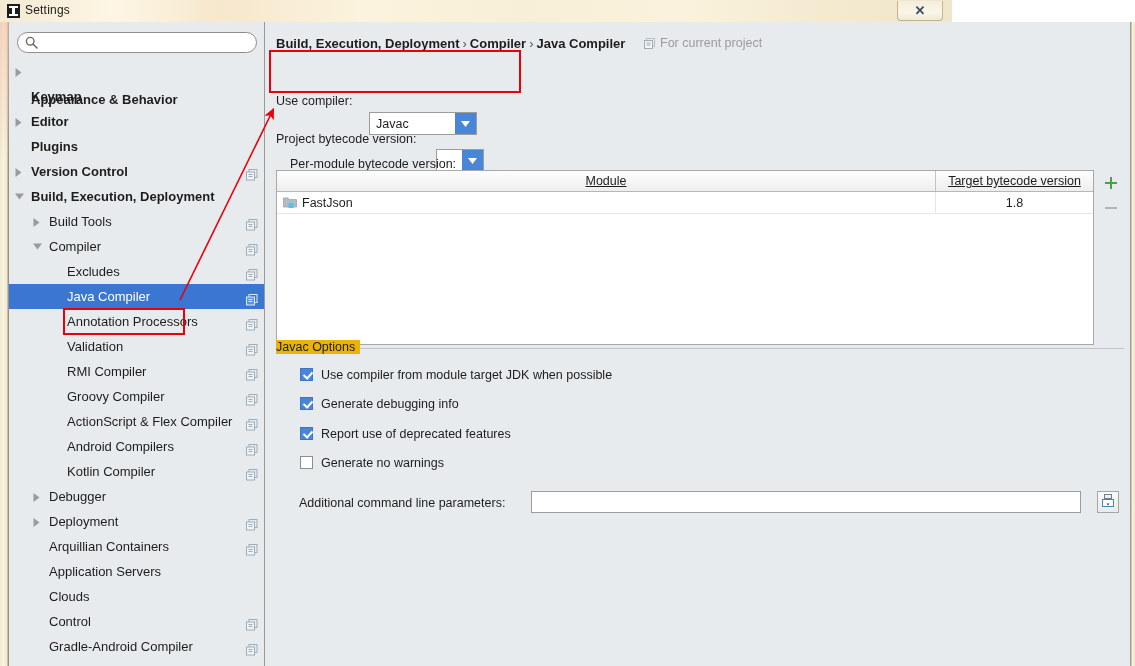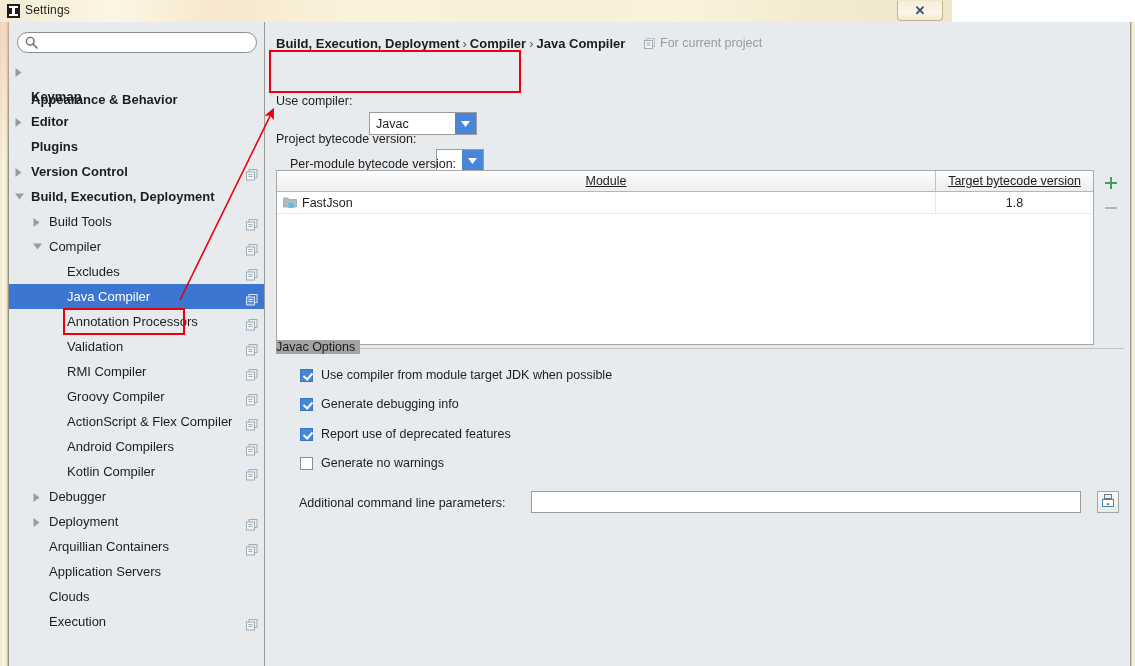--- a/index.html
+++ b/index.html
@@ -256,35 +256,35 @@
     width: 26px; height: 24px;
     display: flex; align-items: center; justify-content: center;
     cursor: pointer;
   }
   #btn-add { top: 1px; }
   #btn-remove { top: 26px; }
 
   
   #group-title {
     position: absolute; left: 10px; top: 318px;
-    font-size: 12.5px; color: #1d1d1d; background: #a3a3a3;
+    font-size: 12.5px; color: #1d1d1d; background: #eab308;
     padding-right: 5px; z-index: 2;
   }
   #group-line {
     position: absolute; left: 10px; top: 326px;
     width: 848px; height: 1px; background: #c3c3c3;
   }
   #group-line-mask {
     position: absolute; left: 10px; top: 322px;
     width: 84px; height: 9px; background: #e8ebee; z-index: 1;
   }
 
   .cbrow {
     position: absolute;
-    display: flex; align-items: center;
+    display: flex; 
     cursor: pointer;
   }
   .cbox {
     width: 13px; height: 13px;
     box-sizing: border-box;
     border: 1px solid #8d8d8d;
     background: #ffffff;
     margin-right: 8px;
     flex-shrink: 0;
     position: relative;
@@ -559,21 +559,30 @@
                 <line x1="2.5" y1="7.5" x2="6.5" y2="7.5" stroke="#9fadb8" stroke-width="1"></line>
               </svg></span>
           </div>
           <div class="tree-row">
             <span class="lbl" style="left: 40px;">Application Servers</span>
           </div>
           <div class="tree-row">
             <span class="lbl" style="left: 40px;">Clouds</span>
           </div>
           <div class="tree-row">
-            <span class="lbl" style="left: 40px;">Execution</span>
+            <span class="lbl" style="left: 40px;">Control</span>
+            <span class="proj-icon"><svg width="12" height="12" viewBox="0 0 12 12">
+                <rect x="3" y="0.5" width="8" height="8" fill="none" stroke="#9fadb8" stroke-width="1"></rect>
+                <rect x="0.5" y="3" width="8" height="8" fill="#f2f5f7" stroke="#9fadb8" stroke-width="1"></rect>
+                <line x1="2.5" y1="5.5" x2="6.5" y2="5.5" stroke="#9fadb8" stroke-width="1"></line>
+                <line x1="2.5" y1="7.5" x2="6.5" y2="7.5" stroke="#9fadb8" stroke-width="1"></line>
+              </svg></span>
+          </div>
+          <div class="tree-row">
+            <span class="lbl" style="left: 40px;">Gradle-Android Compiler</span>
             <span class="proj-icon"><svg width="12" height="12" viewBox="0 0 12 12">
                 <rect x="3" y="0.5" width="8" height="8" fill="none" stroke="#9fadb8" stroke-width="1"></rect>
                 <rect x="0.5" y="3" width="8" height="8" fill="#f2f5f7" stroke="#9fadb8" stroke-width="1"></rect>
                 <line x1="2.5" y1="5.5" x2="6.5" y2="5.5" stroke="#9fadb8" stroke-width="1"></line>
                 <line x1="2.5" y1="7.5" x2="6.5" y2="7.5" stroke="#9fadb8" stroke-width="1"></line>
               </svg></span>
           </div>
         </div>
       <div id="sel-redbox"></div>
     </div>

